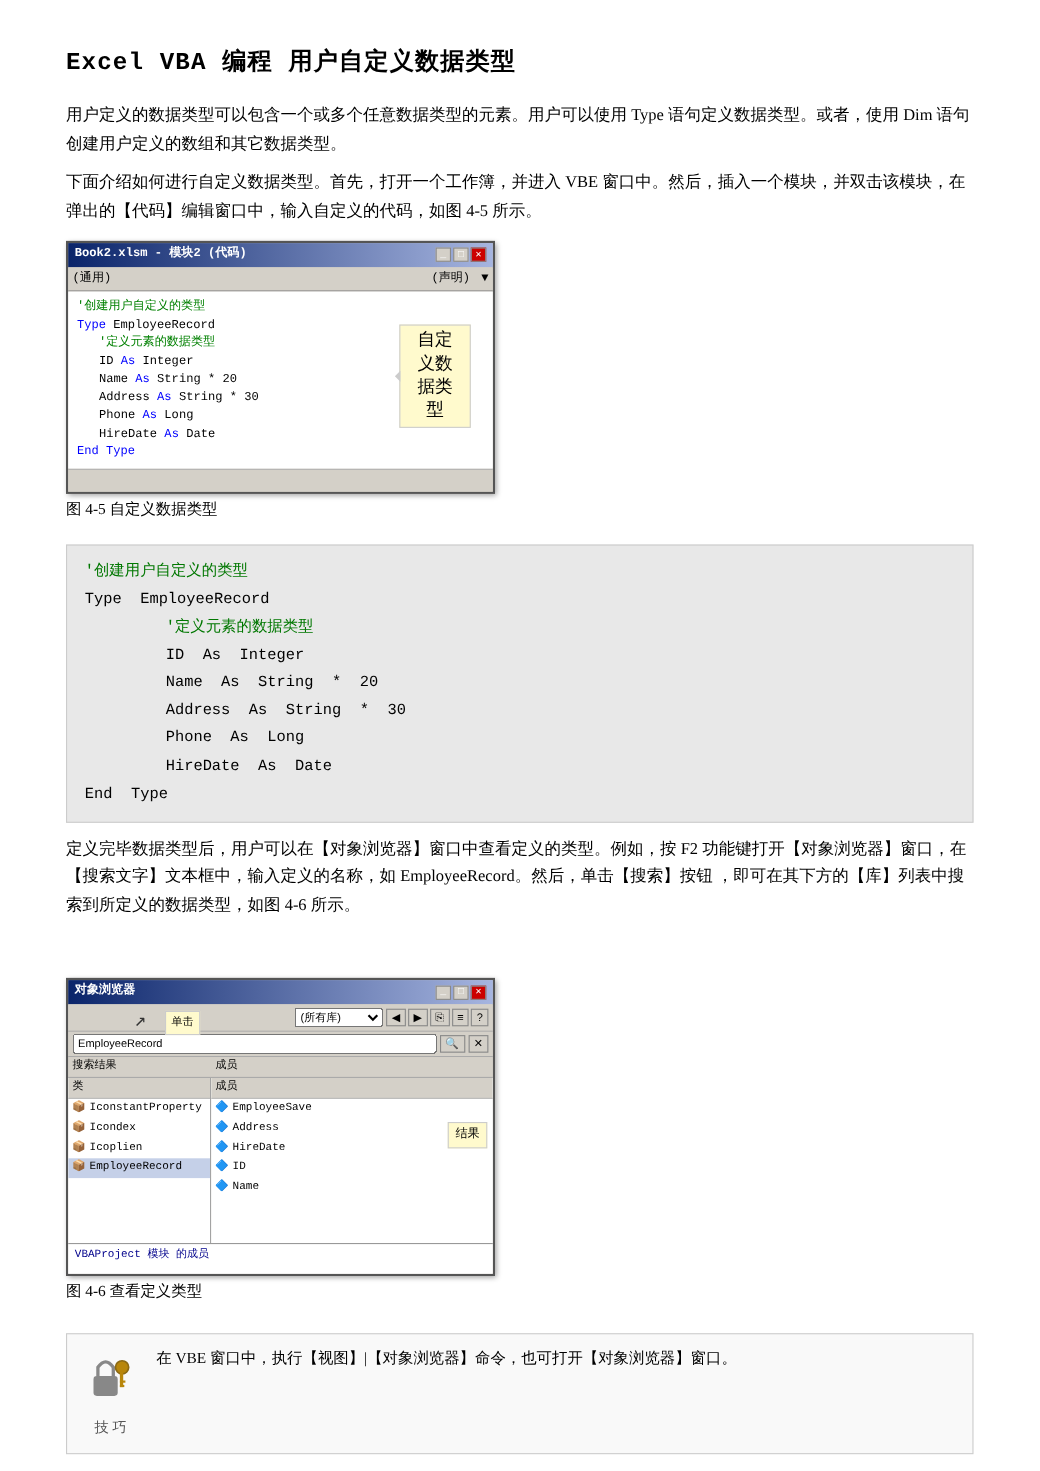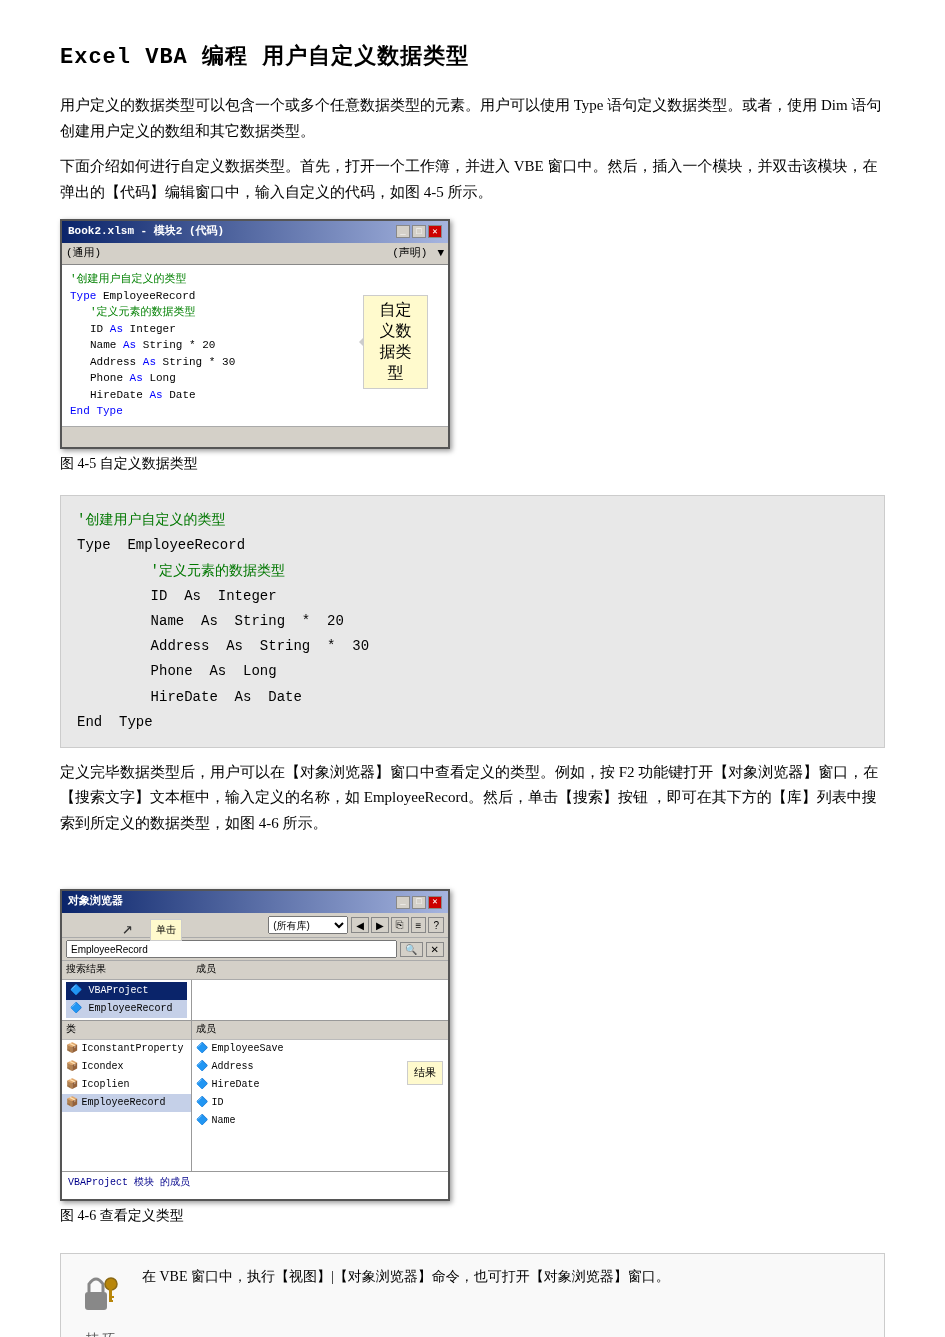--- a/index.html
+++ b/index.html
@@ -313,29 +313,20 @@
       <input class="objbrowser-search-input" type="text" value="EmployeeRecord" style="">
       <button class="objbrowser-btn">🔍</button>
       <button class="objbrowser-btn">✕</button>
     </div>
 
     <div style="background:#d4d0c8;border-bottom:1px solid #aaa;padding:1px 4px;font-size:10px;display:flex;">
       <span style="width:130px;">搜索结果</span>
       <span style="flex:1;">成员</span>
     </div>
 
-    <div style="background:#d4d0c8;border-bottom:1px solid #999;font-size:10px;display:flex;">
-      <div style="width:130px;background:white;padding:2px 4px;border-right:1px solid #999;">
-        <div class="objbrowser-row selected">🔷 VBAProject</div>
-        <div class="objbrowser-row" style="background:#c5d0e8;">🔷 EmployeeRecord</div>
-      </div>
-      <div style="flex:1;background:white;padding:2px 4px;">
-        &nbsp;
-      </div>
-    </div>
 
     <div class="objbrowser-content">
 
       <div class="objbrowser-left">
         <div style="background:#d4d0c8;padding:1px 4px;font-size:10px;border-bottom:1px solid #bbb;">类</div>
         <div class="objbrowser-row">
           <span class="obj-green">📦</span>
           <span>IconstantProperty</span>
         </div>
         <div class="objbrowser-row">

